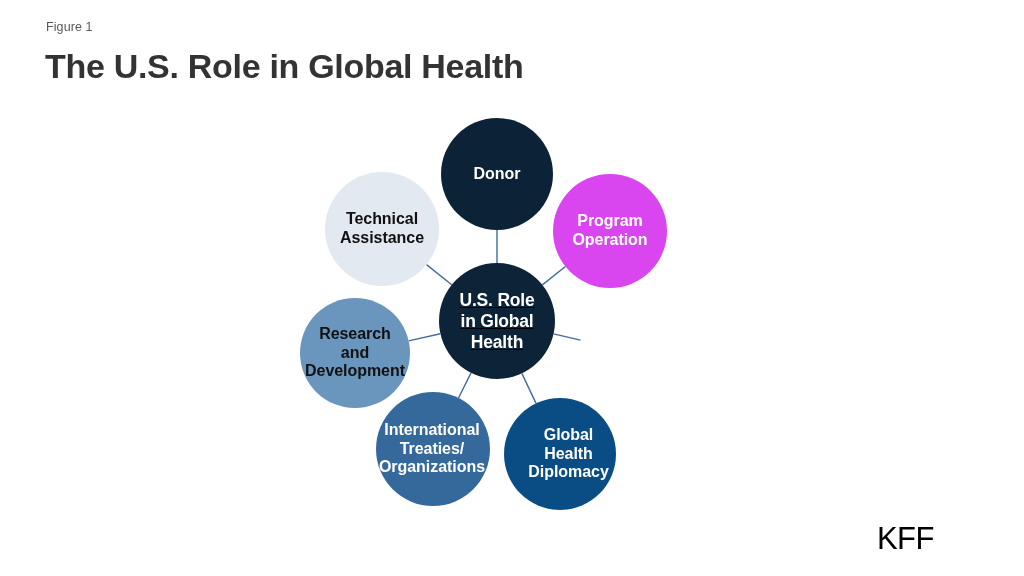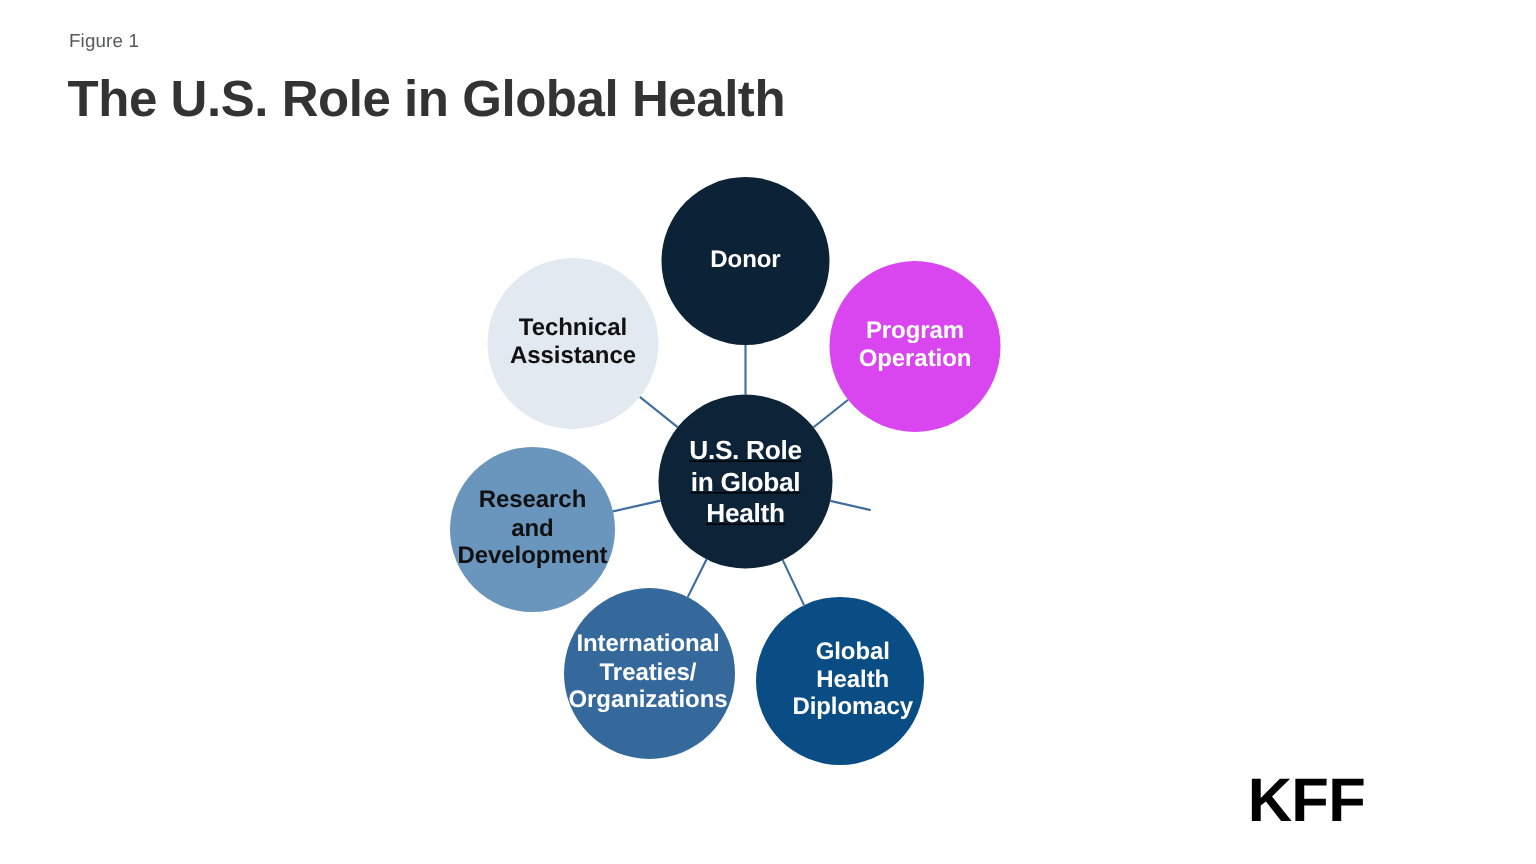--- a/index.html
+++ b/index.html
@@ -77,24 +77,24 @@
     font-size: 17.5px;
     line-height: 1.2;
     letter-spacing: -0.2px;
   }
   .satellite .node-label {
     font-size: 16px;
   }
   
   #kff-logo {
     position: absolute;
-    right: 44px;
+    right: 20px;
     bottom: 22px;
-    font-size: 41px;
-    font-weight: bold;
+    font-size: 31px;
+    font-weight: normal;
     color: #000000;
     letter-spacing: -0.5px;
     line-height: 1;
   }
 </style>
 </head>
 <body>
 
 <div id="slide">
 

